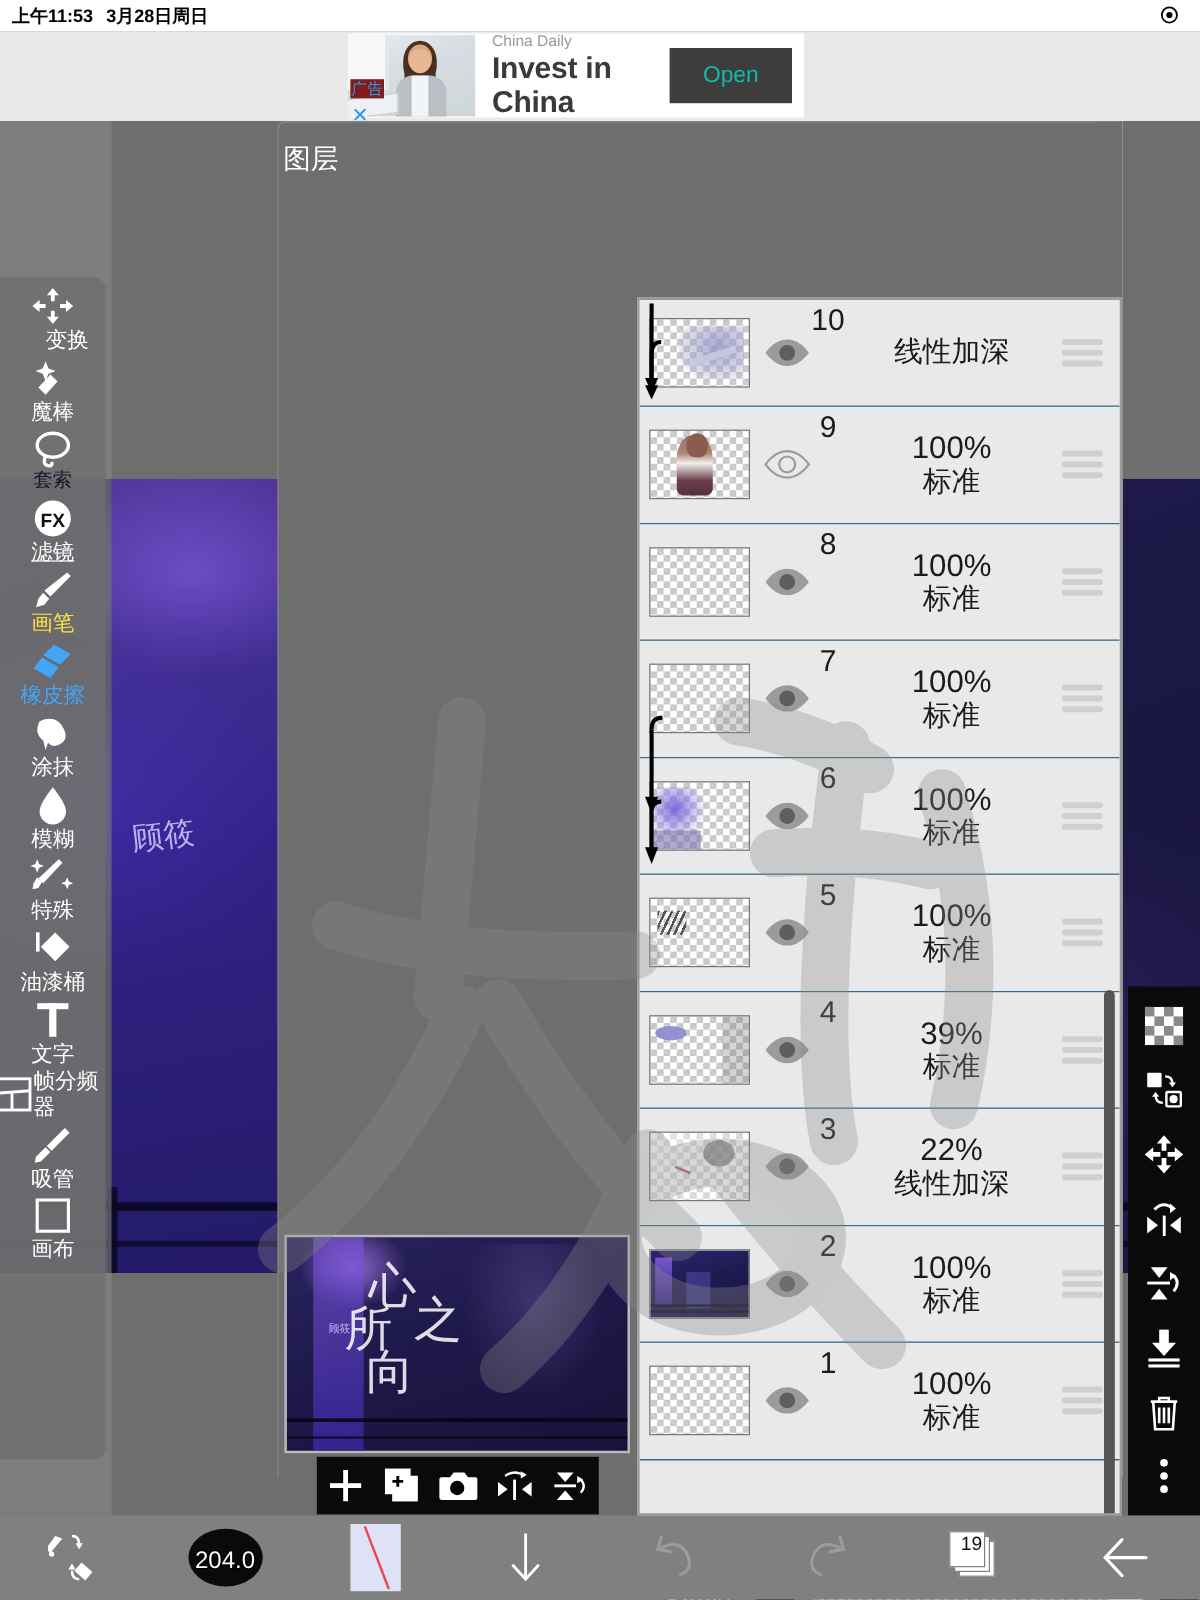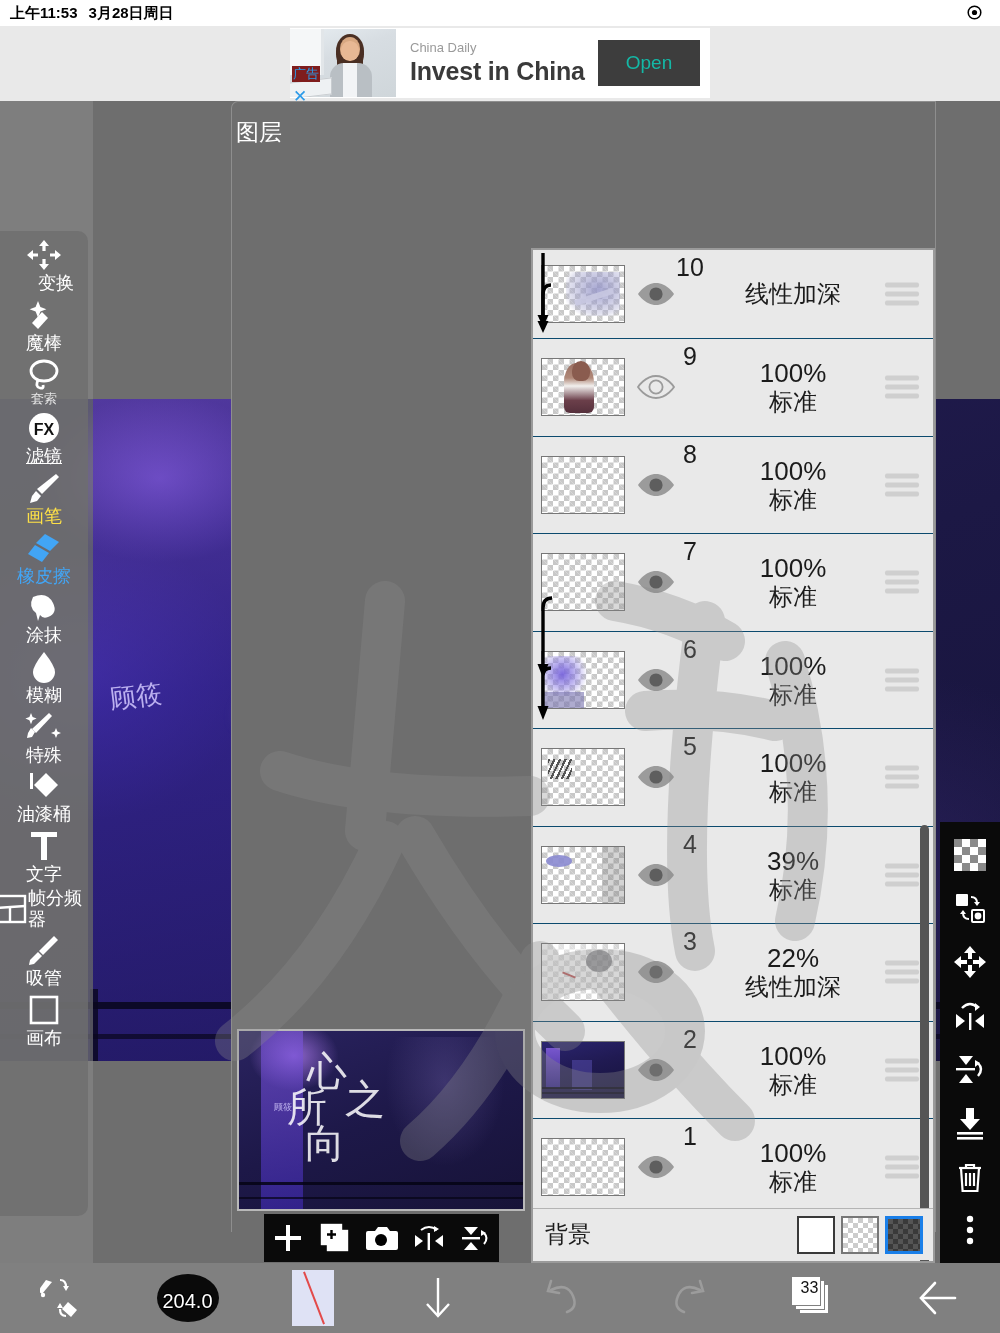--- a/index.html
+++ b/index.html
@@ -29,21 +29,21 @@
     width: 2.5px; height: 5px; background: #000; border-radius: 0 1px 1px 0;
   }
   .batt i { position: absolute; left: 1.5px; top: 1.5px; bottom: 1.5px; width: 52%; background: #000; border-radius: 1px; display: block; }
 
   
   .adzone {
     position: absolute; top: 26px; left: 0; width: 1000px; height: 75px;
     background: #e9e9e9;
   }
   .adbox {
-    position: absolute; left: 290px; top: 2px; width: 420px; height: 70px;
+    position: absolute; left: 290px; top: 2px; width: 380px; height: 70px;
     background: #fff; display: flex; align-items: center;
   }
   .ad-img {
     width: 106px; height: 68px; position: relative; overflow: hidden; flex: none;
     background: linear-gradient(160deg,#e8eef2 0%,#d7dde2 40%,#cfd6da 100%);
   }
   .ad-img .woman {
     position: absolute; left: 38px; top: 6px; width: 44px; height: 62px;
   }
   .ad-img .head { position:absolute; left:12px; top:2px; width:20px; height:23px; background:#d8a882; border-radius:50% 50% 45% 45%; }
@@ -389,21 +389,21 @@
             </span>
             <span style="font-size: 18px; line-height: 1.15; color: rgb(255, 255, 255);">魔棒</span>
           </div>
           <div class="lt-item" style="display: flex; flex-direction: column; align-items: center; width: 88px; margin-bottom: 3px;">
             <span style="height: 36px; display: flex; align-items: center; justify-content: center;">
               <svg width="36" height="32" viewBox="0 0 36 32" fill="none" stroke="#fff" stroke-width="2.8">
                 <ellipse cx="18" cy="13" rx="13" ry="10"></ellipse>
                 <path d="M12 22 q-3 7 2 8 q4 1 3 -3"></path>
               </svg>
             </span>
-            <span style="font-size: 13px; line-height: 1.15; color: #e5e5e5;">套索</span>
+            <span style="font-size: 16px; line-height: 1.15; color: #0f172a;">套索</span>
           </div>
           <div class="lt-item" style="display: flex; flex-direction: column; align-items: center; width: 88px; margin-bottom: 3px;">
             <span style="height: 36px; display: flex; align-items: center; justify-content: center;">
               <svg width="34" height="34" viewBox="0 0 34 34">
                 <circle cx="17" cy="17" r="15" fill="#fff"></circle>
                 <text x="17" y="24" font-size="16" font-weight="bold" text-anchor="middle" fill="#111" font-family="sans-serif">FX</text>
               </svg>
             </span>
             <span style="font-size: 18px; line-height: 1.15; color: rgb(255, 255, 255); text-decoration: underline;">滤镜</span>
           </div>
@@ -810,28 +810,20 @@
       <g stroke="#000" stroke-width="3.4" fill="none">
         <path d="M9 12 q0 -10 9 -10"></path>
         <path d="M9 12 L9 76"></path>
           <path d="M3.5 68 L9 82 L14.5 68" fill="#000" stroke="none"></path>
         <path d="M9 80 q0 -8 8 -8"></path>
         <path d="M9 80 L9 118"></path>
           <path d="M3.5 110 L9 124 L14.5 110" fill="#000" stroke="none"></path>
       </g>
     </svg>
 
-    <div class="bgrow">
-      <div class="bglabel">背景</div>
-      <div class="bgsw">
-        <div class="sw white"></div>
-        <div class="sw trans"></div>
-        <div class="sw dark"></div>
-      </div>
-    </div>
 
     <div class="rtools">
       <div class="ri">
         <svg width="32" height="32" viewBox="0 0 32 32">
           <rect width="32" height="32" fill="#fff"></rect>
           <g fill="#8a8a8a">
             <rect x="0" y="0" width="8" height="8"></rect>
               <rect x="16" y="0" width="8" height="8"></rect>
             <rect x="8" y="8" width="8" height="8"></rect>
               <rect x="24" y="8" width="8" height="8"></rect>
@@ -996,21 +988,21 @@
       <svg width="48" height="40" viewBox="0 0 48 40" fill="none" stroke="#9c9c9c" stroke-width="2.6" stroke-linecap="round">
         <path d="M36 12 q-16 -8 -22 6 q-5 12 6 16"></path>
           <path d="M36 3 L39 13 L28 15"></path>
       </svg>
     </div>
     <div class="bb">
       <span class="layercount">
         <span class="pg p3"></span>
           <span class="pg p2"></span>
           <span class="pg p1"></span>
-        <span class="num">33</span>
+        <span class="num">19</span>
       </span>
     </div>
     <div class="bb">
       <svg width="50" height="42" viewBox="0 0 50 42" fill="none" stroke="#fff" stroke-width="2.6" stroke-linecap="round">
         <path d="M42 21 H9"></path>
           <path d="M22 6 L8 21 L22 36"></path>
       </svg>
     </div>
   </div>
 

